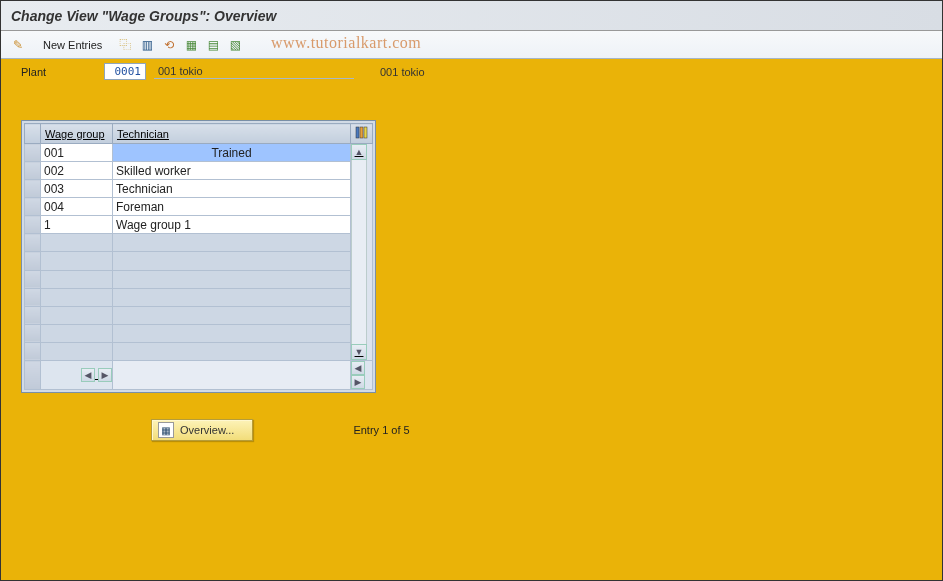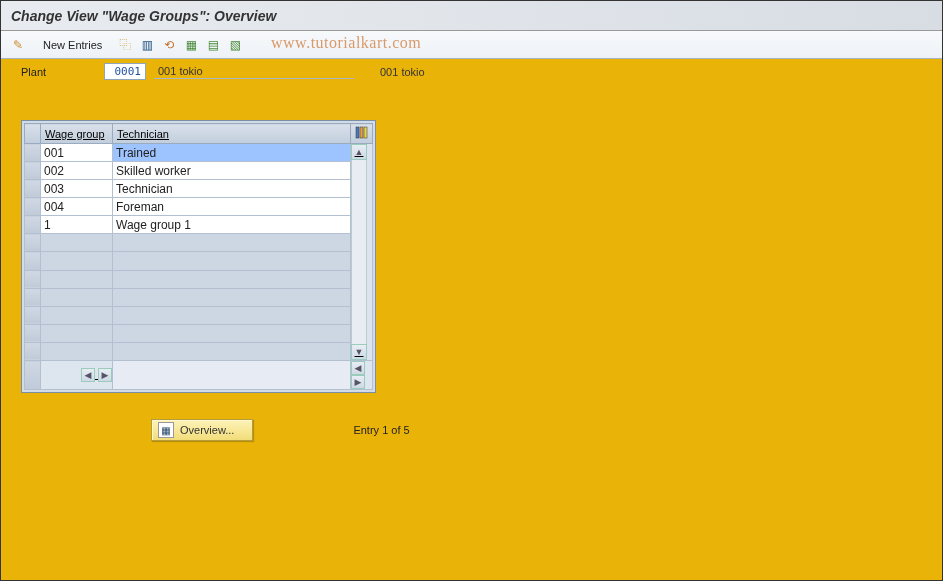--- a/index.html
+++ b/index.html
@@ -126,21 +126,21 @@
   }
   .cell-input {
     border: none;
     background: #fff;
     font-size: 12px;
     width: 100%;
     height: 100%;
     padding: 1px 3px;
     color: #222;
   }
-  .cell-input.selected { background: #9ec4ff; }
+  .cell-input.selected { background: #9ec4ff; text-align: center; }
   .cell-empty { background: #cdd7e4; }
   .scroll-col { width: 18px; background:#dce3ee; vertical-align:top; padding:0;}
   .scroll-up, .scroll-down {
     width:16px; height:16px; text-align:center;
     font-size:9px; color:#556;
     background: linear-gradient(#e8edf4,#cfd9e5);
     border:1px solid #9cb; cursor:pointer;
     display:flex;align-items:center;justify-content:center;
     margin:0px;
   }

